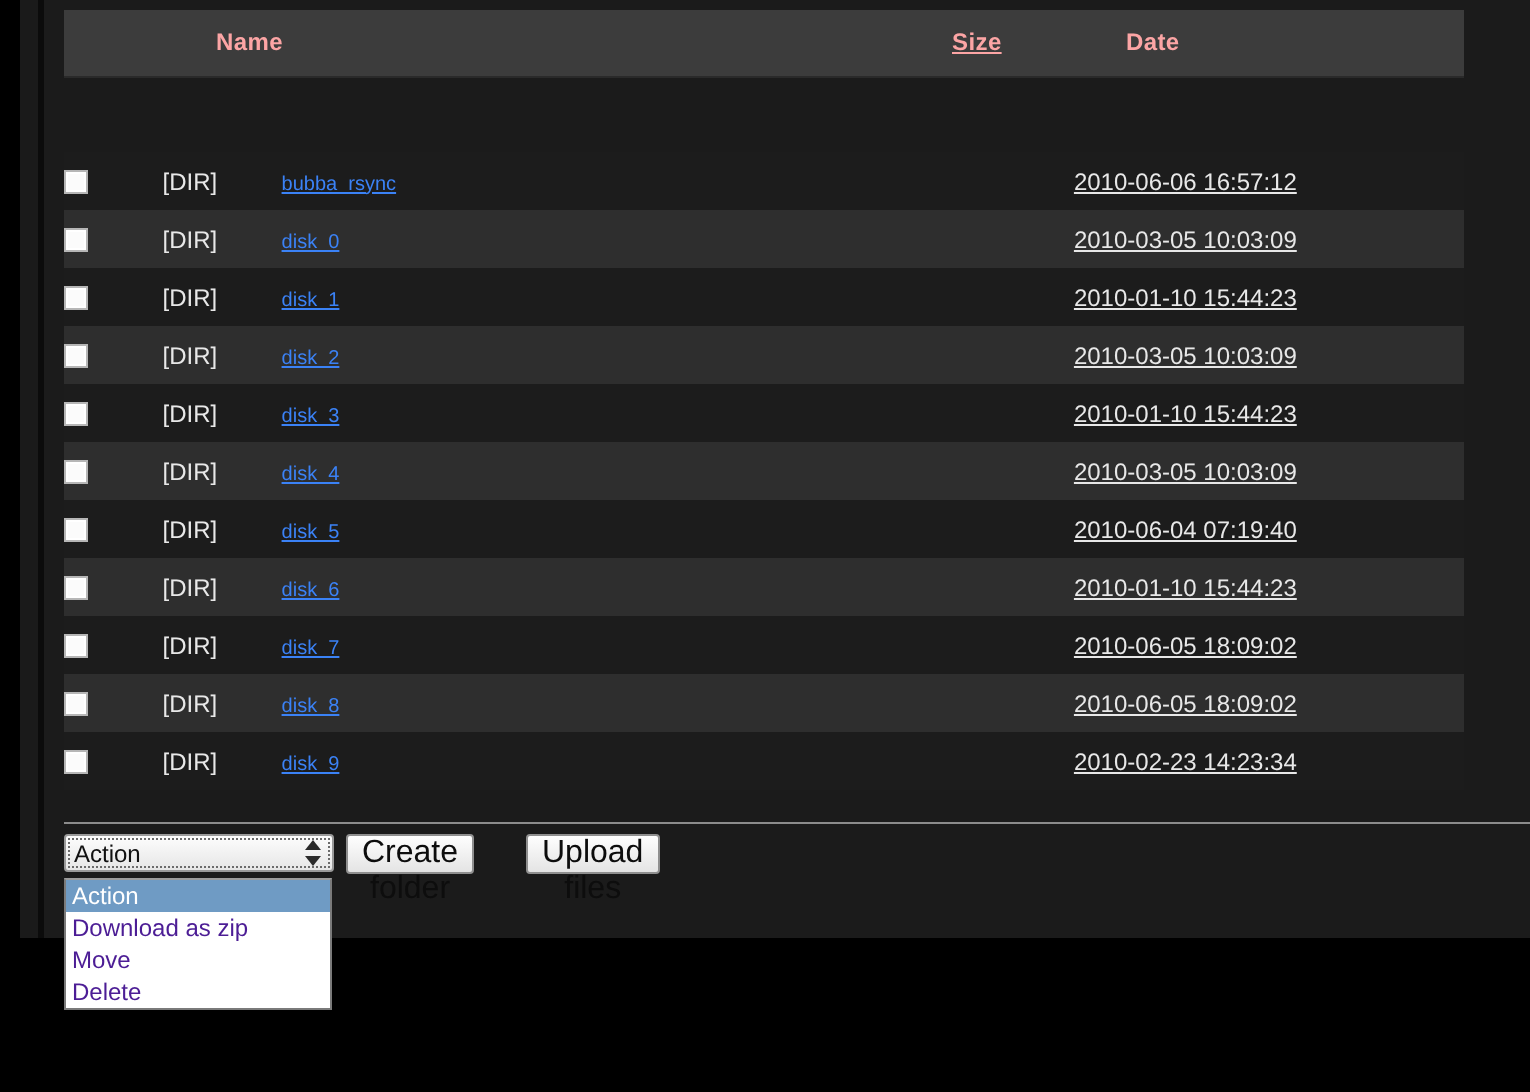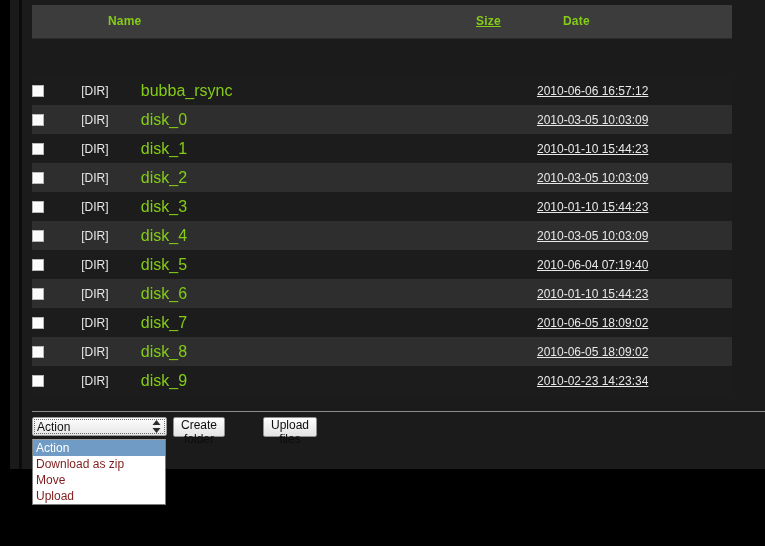--- a/index.html
+++ b/index.html
@@ -59,21 +59,21 @@
     left: 32px;
     top: 5px;
     width: 700px;
     height: 33px;
     background: #3c3c3c;
     border-bottom: 1px solid #2a2a2a;
   }
   #table-header .hcell {
     position: absolute;
     top: 9px;
-    color: #84cc16;
+    color: #fca5a5;
     font-size: 12px;
     font-weight: bold;
     letter-spacing: 0.2px;
   }
   #th-name { left: 76px; }
   #th-size { left: 444px; text-decoration: underline; }
   #th-date { left: 531px; }
 
   
   #file-table {
@@ -111,22 +111,23 @@
     height: 12px;
     margin: 0;
     background: #fbfbfb;
     border: 1px solid #b6b6b6;
     box-shadow: inset 0 0 0 1px #ffffff;
     vertical-align: middle;
     cursor: pointer;
   }
 
   a.file-link {
-    color: #84cc16;
-    font-size: 16px;
+    color: #3b82f6;
+    text-decoration: underline;
+    font-size: 10px;
     cursor: pointer;
   }
 
   
   #toolbar-divider {
     position: absolute;
     left: 32px;
     top: 411px;
     width: 733px;
     height: 1px;
@@ -178,21 +179,21 @@
 
   .tb-button {
     position: absolute;
     top: 0px;
     height: 20px;
     box-sizing: border-box;
     background: linear-gradient(#fefefe, #e4e4e4);
     border: 1px solid #8f8f8f;
     border-radius: 2px;
     font-family: "Liberation Sans", sans-serif;
-    font-size: 12px;
+    font-size: 16px;
     color: #0d0d0d;
     padding: 0 7px;
     cursor: pointer;
   }
   #btn-create-folder { left: 141px; }
   #btn-upload-files  { left: 231px; }
 
   
   #dropdown-list {
     position: absolute;
@@ -202,21 +203,21 @@
     background: #ffffff;
     border: 1px solid #7a7a7a;
     border-top: 1px solid #9b9b9b;
     box-sizing: border-box;
     z-index: 50;
     padding: 0;
   }
   #dropdown-list .dd-option {
     font-size: 12px;
     font-family: "Liberation Sans", sans-serif;
-    color: #7f1d1d;
+    color: #4c1d95;
     line-height: 16px;
     height: 16px;
     padding: 0 3px;
     white-space: nowrap;
     cursor: default;
   }
   #dropdown-list .dd-option.selected {
     background: #6f9bc4;
     color: #ffffff;
   }
@@ -345,17 +346,17 @@
     </div>
 
     <button class="tb-button" id="btn-create-folder">Create folder</button>
     <button class="tb-button" id="btn-upload-files">Upload files</button>
   </div>
 
   <div id="dropdown-list">
       <div class="dd-option selected">Action</div>
       <div class="dd-option">Download as zip</div>
       <div class="dd-option">Move</div>
-      <div class="dd-option">Upload</div>
+      <div class="dd-option">Delete</div>
     </div>
 
   <div id="footer-black"></div>
 </div>
 
 </body></html>

